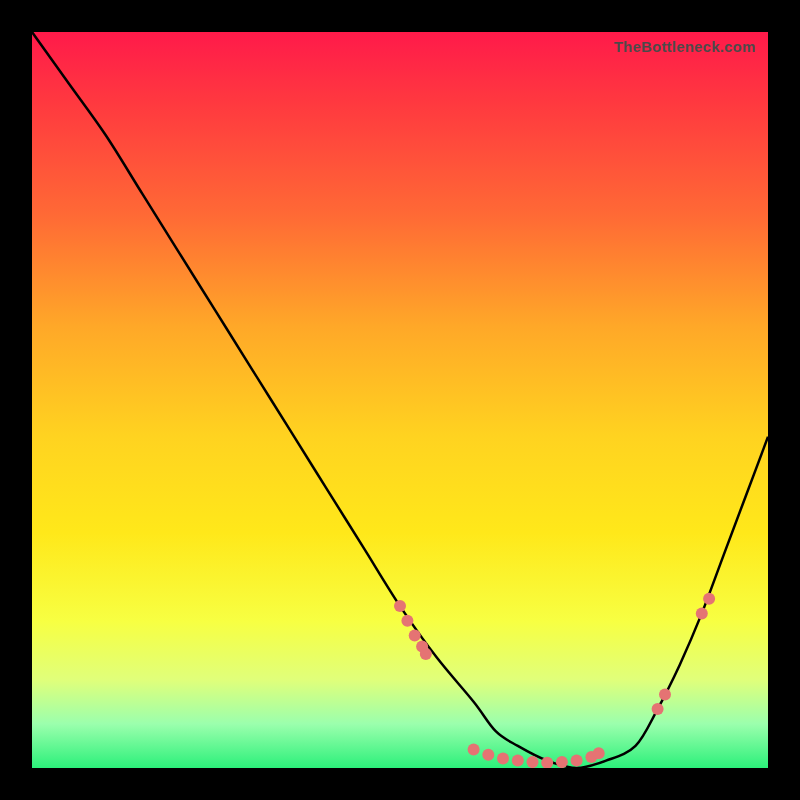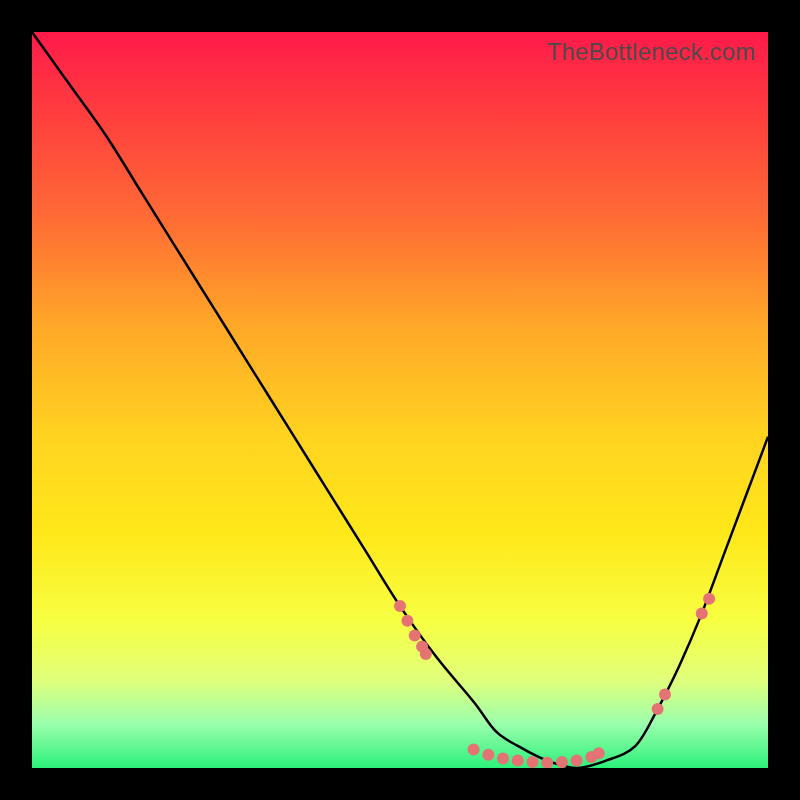--- a/index.html
+++ b/index.html
@@ -31,22 +31,22 @@
       #f7ff42 80%,
       #e0ff7a 88%,
       #9bffad 94%,
       #2cf07a 100%);
   }
   .watermark {
     position: absolute;
     top: 6px;
     right: 12px;
     font-family: Arial, Helvetica, sans-serif;
-    font-size: 24px;
-    font-weight: normal;
+    font-size: 15px;
+    font-weight: bold;
     color: #4a4a4a;
     letter-spacing: 0.2px;
     z-index: 5;
   }
   svg.curve {
     position: absolute;
     inset: 0;
     z-index: 3;
   }
   .dot {

